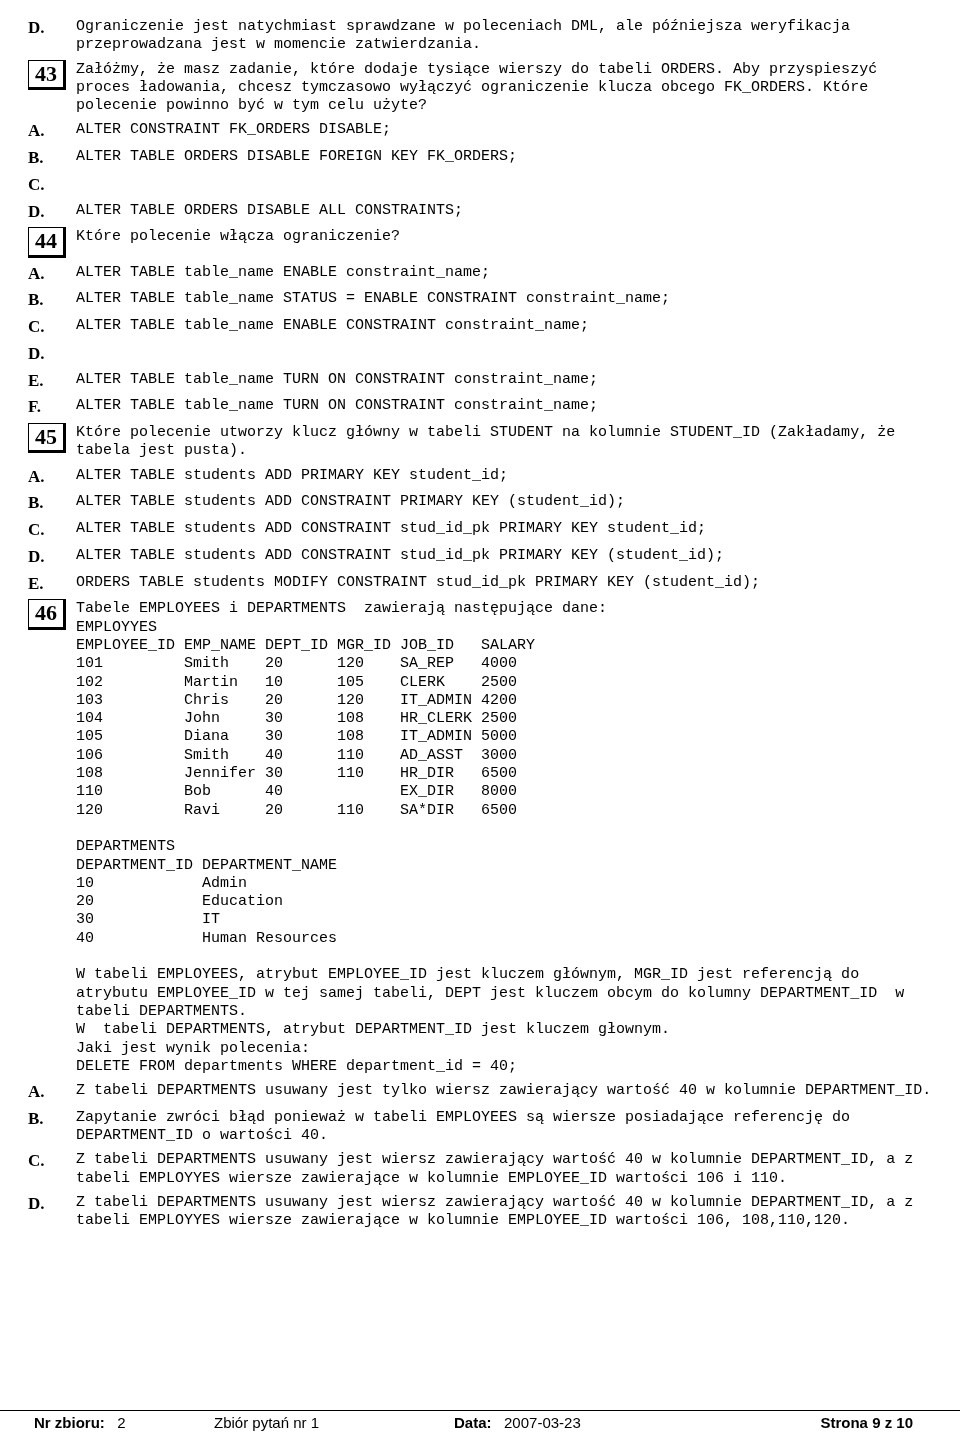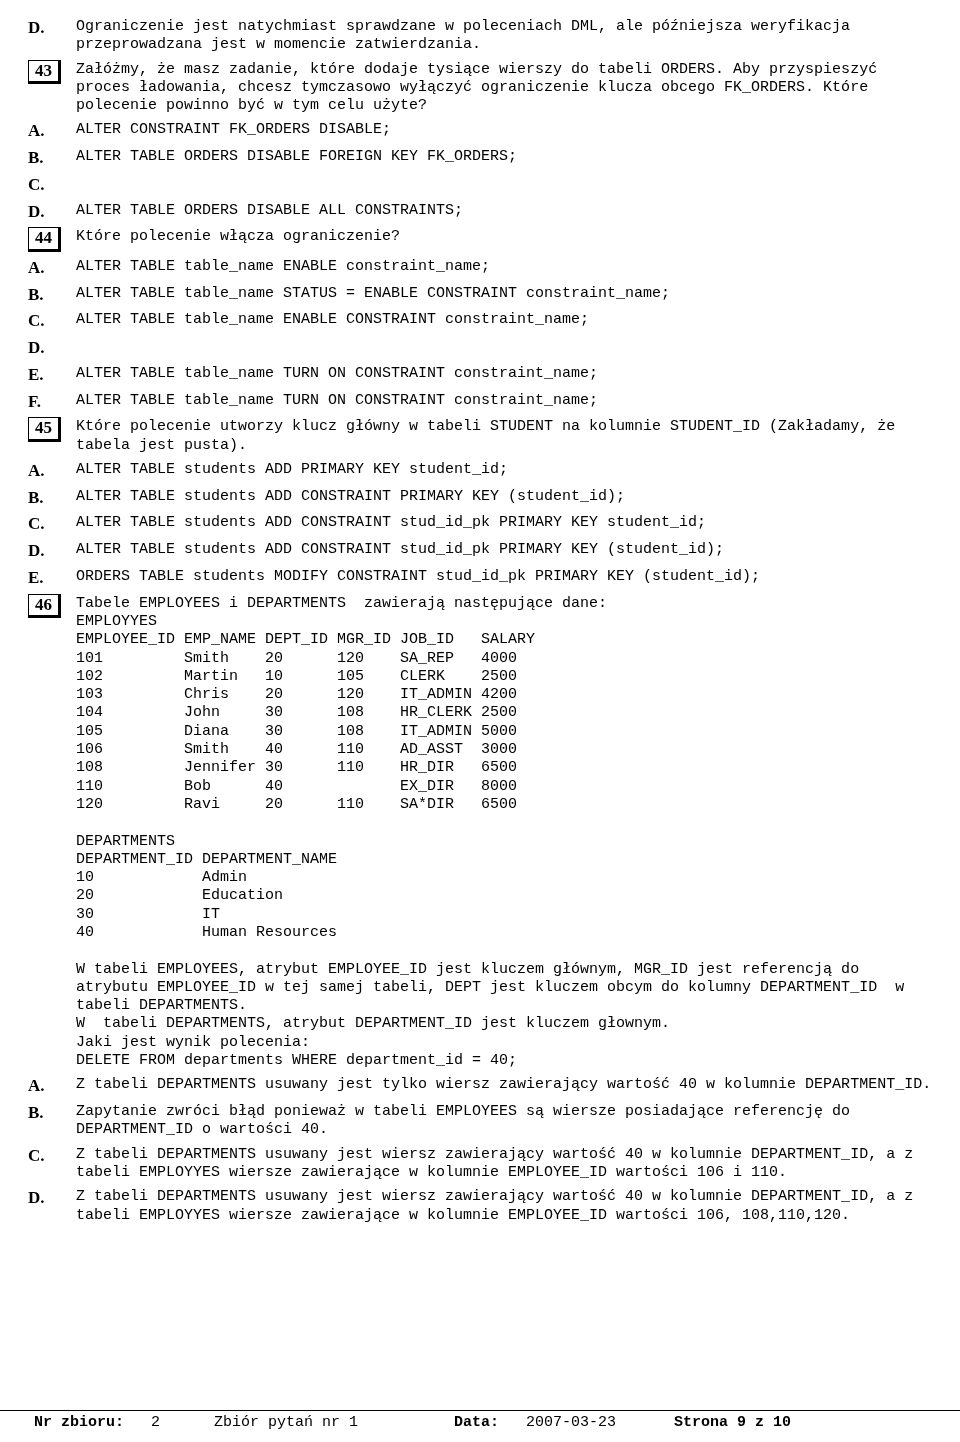--- a/index.html
+++ b/index.html
@@ -28,39 +28,39 @@
   }
   .lbl.qnum > span{
     display:inline-block;
     border:1.5px solid #000;
     border-right-width:3px;
     border-bottom-width:3px;
     padding:0 6px 1px 6px;
     margin-top:-1px;
     font-weight:bold;
     font-family:"Times New Roman",serif;
-    font-size:17px;
+    font-size:22px;
     line-height:1.15;
   }
   .body{flex:1; white-space:pre-wrap;}
   .footer{
     position:absolute;
     left:0;right:0;bottom:10px;
     border-top:1px solid #000;
     padding:3px 47px 0 34px;
-    font-family:Liberation Mono, monospace;
+    font-family:Liberation Sans, sans-serif;
     font-size:15px;
     display:flex;
     box-sizing:border-box;
   }
   .footer b{font-weight:bold;}
   .footer .c1{flex:0 0 180px;}
   .footer .c2{flex:0 0 240px;}
   .footer .c3{flex:0 0 220px;}
-  .footer .c4{flex:1; text-align:left;}
+  .footer .c4{flex:1; text-align:right;}
 </style>
 </head>
 <body>
 
 <div id="content">
     <div class="row">
       <div class="lbl">D.</div>
       <div class="body">Ograniczenie jest natychmiast sprawdzane w poleceniach DML, ale późniejsza weryfikacja przeprowadzana jest w momencie zatwierdzania.</div>
     </div>
     <div class="row">

